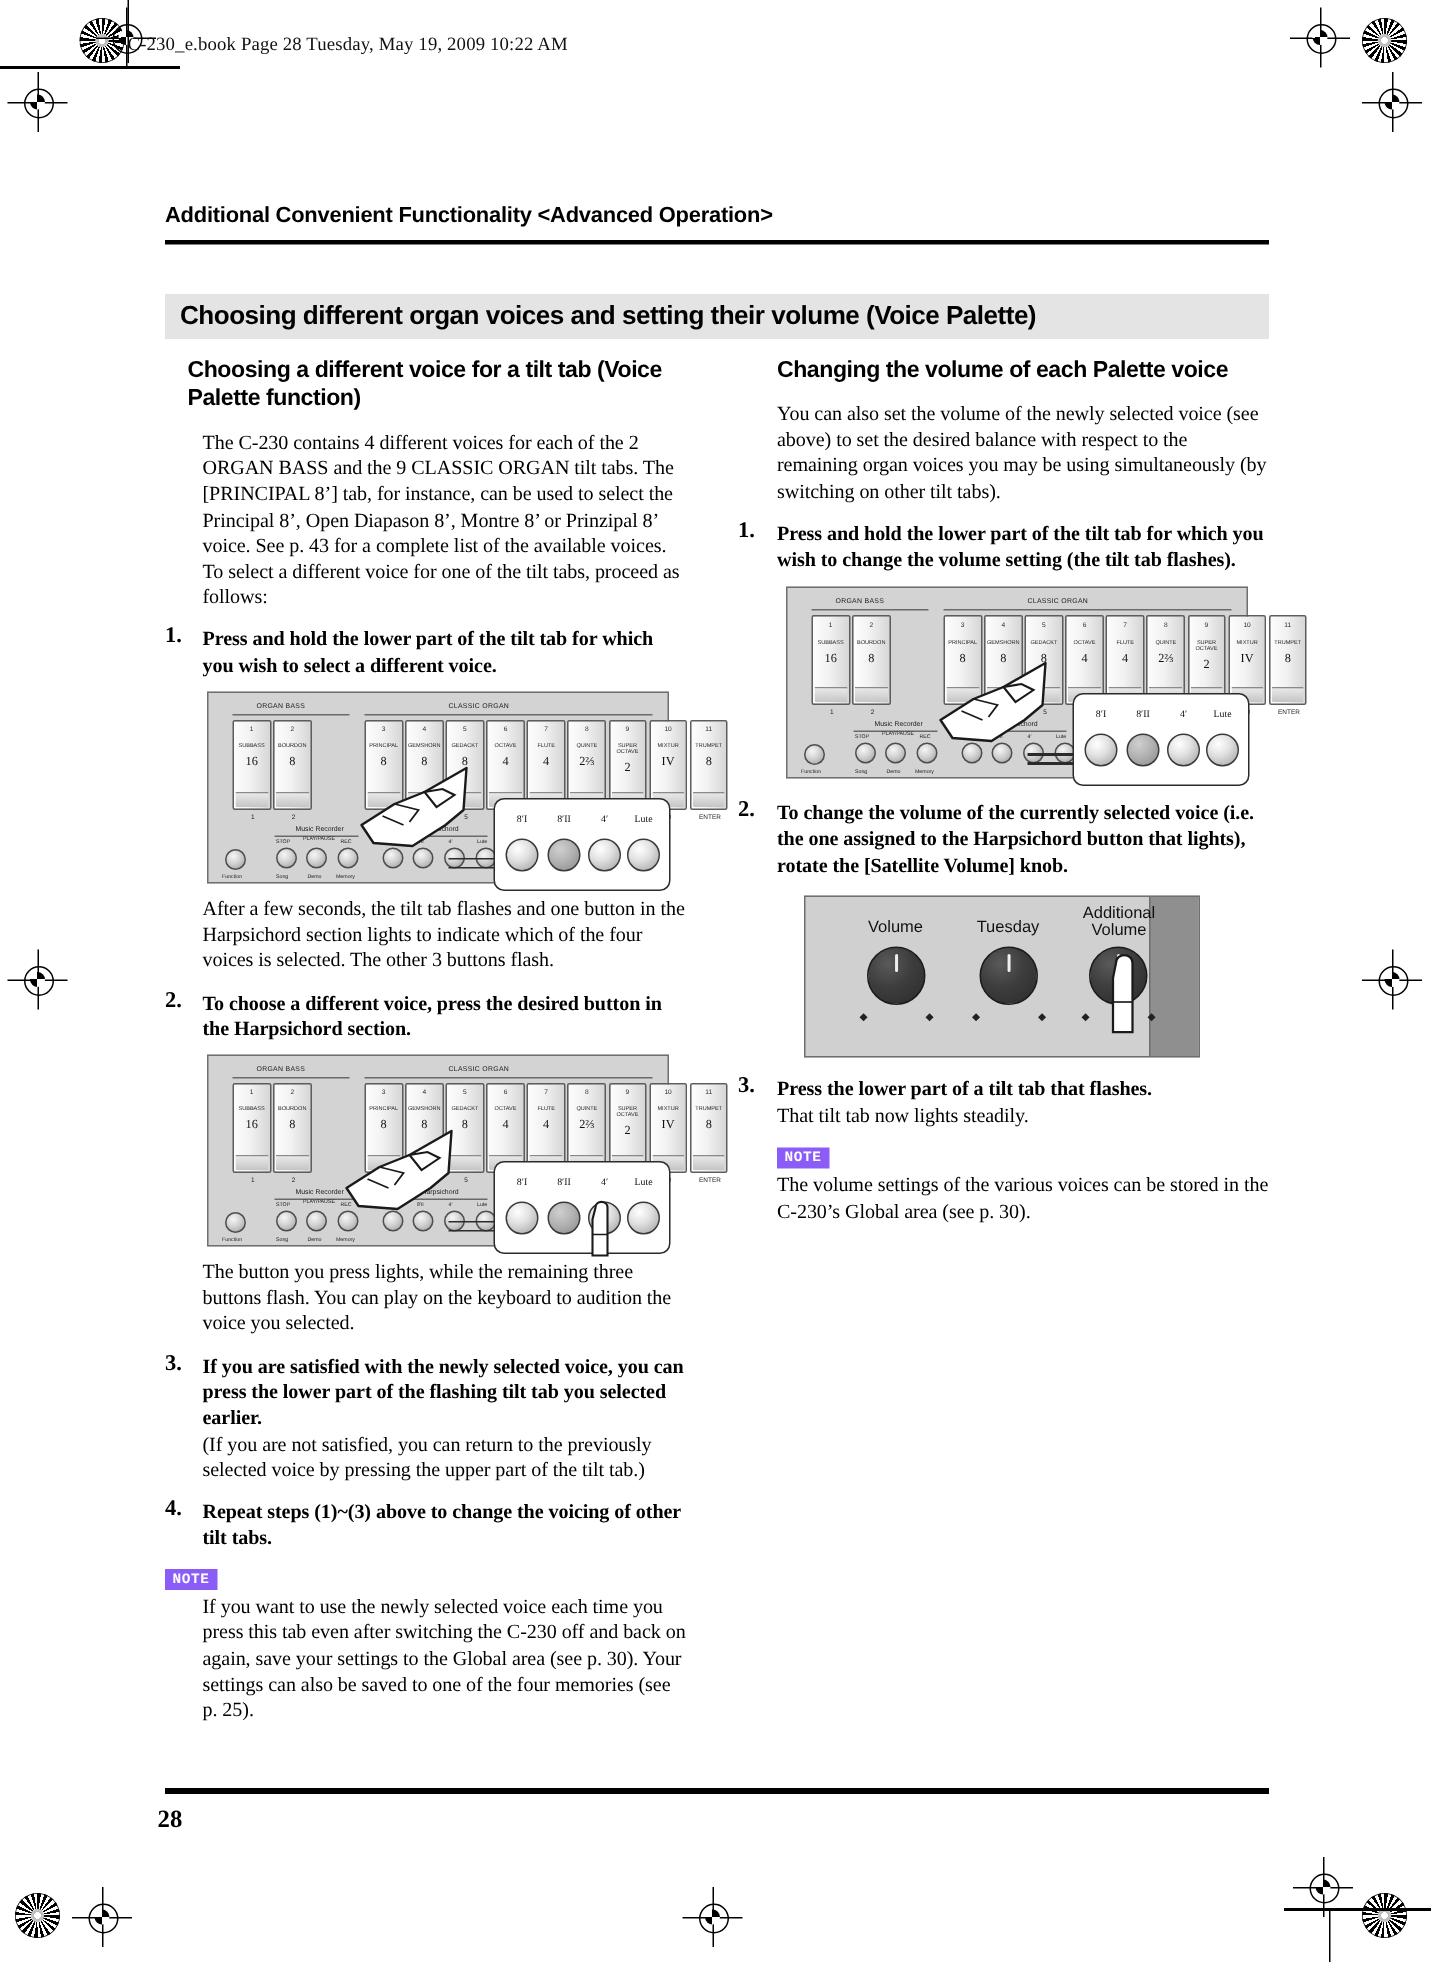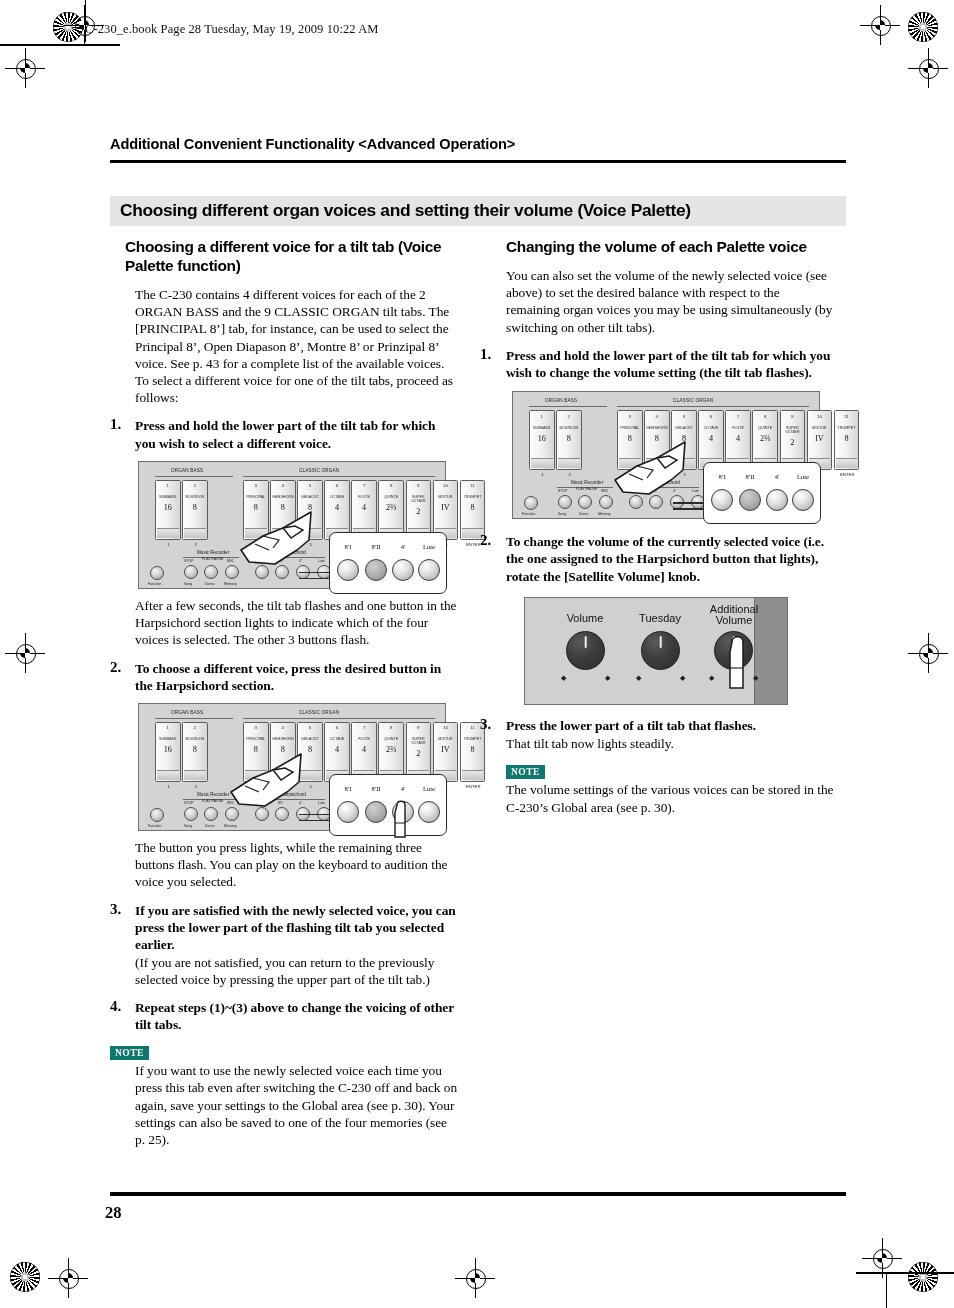--- a/index.html
+++ b/index.html
@@ -57,21 +57,21 @@
     background:#e4e4e4;
   }
   .section-band span{
     position:absolute; left:10px; top:4px;
     font-family:"Liberation Sans", sans-serif; font-weight:bold;
     font-size:17.4px; letter-spacing:-0.35px; color:#000;
   }
 
   .col{ position:absolute; width:340px; }
   .col.left { left:110px; top:238px; }
-  .col.right{ left:488px; top:238px; }
+  .col.right{ left:500px; top:238px; }
 
   h2.sub{
     margin:0 0 10px 15px;
     font-family:"Liberation Sans", sans-serif;
     font-weight:bold; font-size:15.4px; line-height:1.23; letter-spacing:-0.3px;
     color:#000; width:325px;
   }
   .col.right h2.sub{ margin-left:18px; }
 
   p.body{
@@ -93,22 +93,22 @@
     letter-spacing:-0.05px; width:322px;
   }
   .col.right .step .txt{ width:332px; }
   .step .sub-txt{
     display:block; font-weight:normal; font-size:13.4px; line-height:1.285;
     letter-spacing:-0.05px; width:322px; margin-top:1px;
   }
 
   .note-wrap{ margin:6px 0 0 0; }
   .note-badge{
-    display:inline-block; background:#0f766e; color:#fff;
-    font-family:Liberation Serif, serif; font-weight:bold;
+    display:inline-block; background:#8b5cf6; color:#fff;
+    font-family:Liberation Mono, monospace; font-weight:bold;
     font-size:9.6px; letter-spacing:0.4px; padding:1.5px 5px 1.8px 5px;
     margin-left:0px;
   }
   .col.left .note-badge{ margin-left:0px; }
   .note-body{
     margin:2px 0 0 25px; width:325px;
     font-size:13.4px; line-height:1.285; letter-spacing:-0.05px;
   }
   .col.right .note-body{ margin-left:18px; width:332px; }
 

